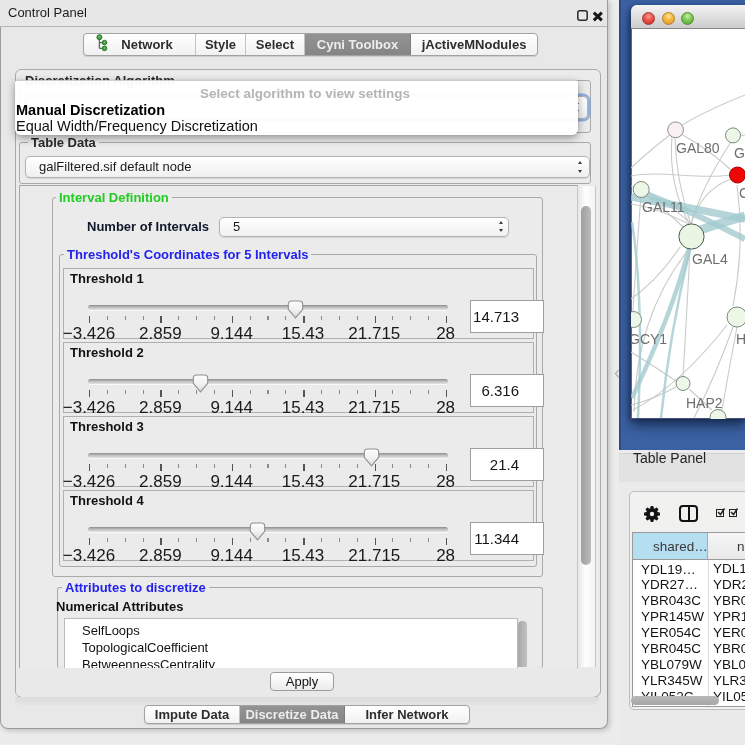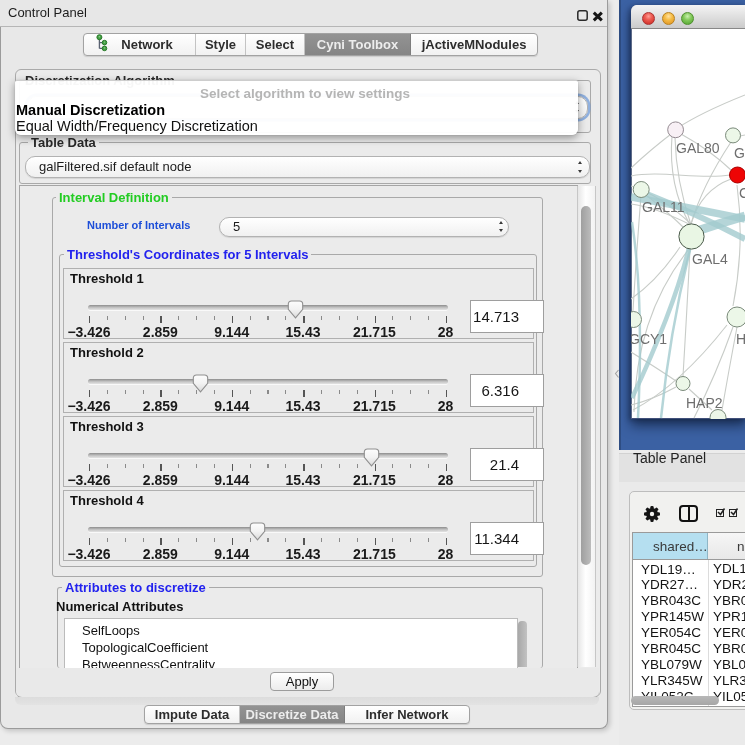--- a/index.html
+++ b/index.html
@@ -12,33 +12,33 @@
   
   .seg{border:1px solid #a2a2a2;border-radius:4px;background:linear-gradient(#ffffff,#f1f1f1);display:flex;overflow:hidden;box-shadow:0 1px 1px rgba(0,0,0,0.12);}
   .seg .tb{font-size:13px;font-weight:bold;color:#2d2d2d;text-align:center;line-height:21px;border-right:1px solid #c3c3c3;white-space:nowrap;}
   .seg .tb:last-child{border-right:none;}
   .seg .sel{background:linear-gradient(#939393,#858585);color:#ededed;border-right:1px solid #7d7d7d;}
   
   #cyni{left:15px;top:69px;width:584px;height:626px;background:#ebebeb;border:1px solid #aaaaaa;border-radius:6px;}
   .gbox{border:1px solid #a9a9a9;border-radius:3px;}
   .glabel{font-size:13px;font-weight:bold;color:#2a2a2a;background:#ebebeb;padding:0 3px;white-space:nowrap;}
   
-  .combo{background:linear-gradient(#ffffff,#f0f0f0);border:1px solid #b2b2b2;border-radius:10px;box-shadow:0 1px 1px rgba(0,0,0,0.10);text-align:right;}
+  .combo{background:linear-gradient(#ffffff,#f0f0f0);border:1px solid #b2b2b2;border-radius:5px;box-shadow:0 1px 1px rgba(0,0,0,0.10);text-align:right;}
   .combo .ctext{position:absolute;left:13px;top:0;font-size:13px;color:#1b1b1b;}
   .spin{position:absolute;width:9px;}
   .spin .up,.spin .dn{position:absolute;left:0;width:0;height:0;border-left:2.8px solid transparent;border-right:2.8px solid transparent;}
   .spin .up{border-bottom:3.6px solid #3a3a3a;top:0;}
   .spin .dn{border-top:3.6px solid #3a3a3a;bottom:0;}
   
   .tbox{left:63px;width:469px;height:69px;background:#ebebeb;border:1px solid #b0b0b0;}
   .tlabel{font-size:13px;font-weight:bold;color:#111;}
   .groove{left:88px;width:360px;height:5px;border-radius:2.5px;background:linear-gradient(#8d8d8d,#c6c6c6 55%,#e3e3e3);box-shadow:0 1px 0 rgba(255,255,255,0.7);}
   .tmin{left:88.6px;width:359px;height:4px;background:repeating-linear-gradient(90deg,#8a8a8a 0 1px,transparent 1px 17.85px);}
   .tmaj{left:88.6px;width:359px;height:7px;background:repeating-linear-gradient(90deg,#555 0 1.4px,transparent 1.4px 71.4px);}
-  .slab{position:absolute;font-size:14px;font-weight:bold;color:#1a1a1a;transform:translateX(-50%);white-space:nowrap;}
+  .slab{position:absolute;font-size:17px;font-weight:normal;color:#1a1a1a;transform:translateX(-50%);white-space:nowrap;}
   .vbox{left:470px;width:48px;height:31px;padding-right:24px;background:#fff;border:1px solid #9e9e9e;font-size:15px;color:#161616;text-align:right;line-height:31px;}
   .thumb{width:17px;height:19px;}
   
   #popup{left:15px;top:80px;width:563px;height:54px;background:rgba(255,255,255,0.96);border-top:1px solid rgba(185,185,185,0.7);border-radius:2px 2px 6px 6px;box-shadow:0 3px 8px rgba(0,0,0,0.38),0 0 1px rgba(0,0,0,0.25);z-index:50;}
   
   #desk{left:619px;top:0;width:126px;height:450px;background:#3b61a3;}
   #netwin{left:631px;top:5px;width:114px;height:413px;background:#fff;border-radius:6px 0 0 0;border-left:1px solid #5e6b88;border-bottom:1.5px solid #41507a;box-shadow:-2px 1px 5px rgba(10,20,45,0.4),0 7px 12px rgba(5,15,35,0.55);}
   #nettb{left:0;top:0;width:114px;height:23px;background:linear-gradient(#f4f4f4,#cbcbcb);border-bottom:1px solid #888;border-radius:6px 0 0 0;}
   .tl{top:11.5px;width:11px;height:11px;border-radius:50%;}
   
@@ -99,21 +99,21 @@
     <div class="dn"></div>
   </div>
 
 <div class="abs" id="viewport" style="left:19px;top:185px;width:557px;height:482px;border:1px solid #a5a5a5;background:#ebebeb;overflow:hidden;"></div>
 
 <div class="abs" style="left:577px;top:186px;width:17px;height:481px;background:linear-gradient(90deg,#e6e6e6,#ffffff 45%,#f2f2f2);border-left:1px solid #c6c6c6;border-right:1px solid #c6c6c6;"></div>
 <div class="abs" style="left:581px;top:206px;width:10px;height:359px;background:linear-gradient(90deg,#9f9f9f,#bcbcbc);border-radius:5px;"></div>
 
 <div class="gbox abs" style="left:52px;top:197px;width:489px;height:378px;"></div>
 <div class="glabel abs" style="left:56px;top:190px;color:#22cc22;font-weight:bold;">Interval Definition</div>
-<div class="abs" style="left:87px;top:219px;font-size:11px;font-weight:bold;color:#1d4ed8;">Number of Intervals</div>
+<div class="abs" style="left:87px;top:219px;font-size:13px;font-weight:bold;color:#0f172a;">Number of Intervals</div>
 <div class="combo abs" style="left:219px;top:217px;width:288px;height:17.5px;">
     <div class="ctext" style="line-height:18px;">5</div>
   </div>
 <div class="spin abs" style="left:499px;top:221px;height:11px;">
     <div class="up"></div>
     <div class="dn"></div>
   </div>
 <div class="gbox abs" style="left:59px;top:254px;width:476px;height:311px;"></div>
 <div class="glabel abs" style="left:64px;top:247px;color:#2222ee;font-size:13px;font-weight:bold;">Threshold's Coordinates for 5 Intervals</div>
 

